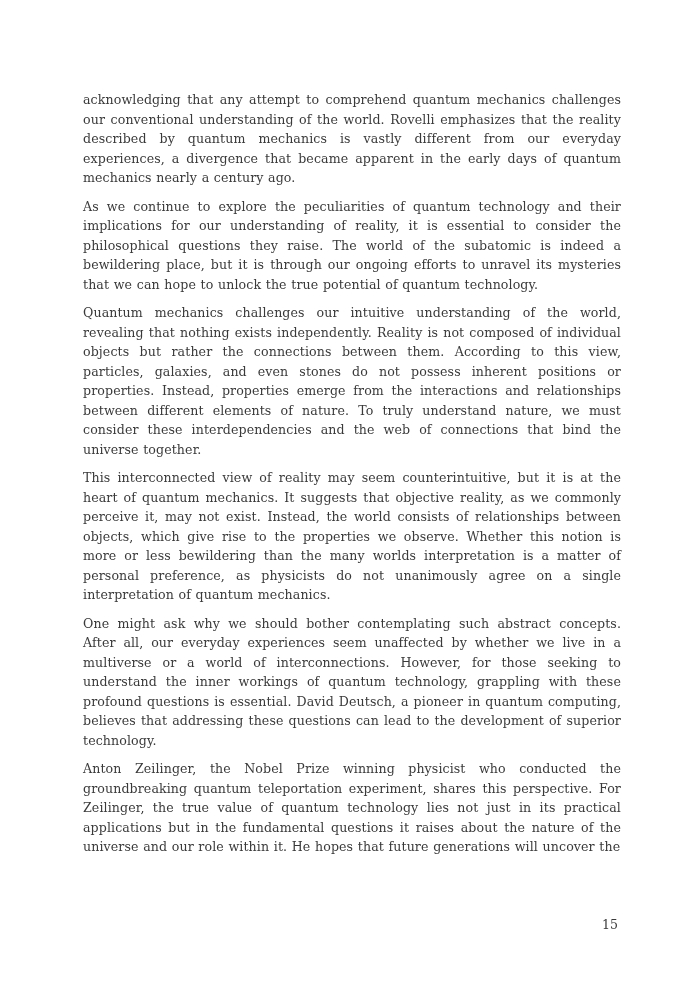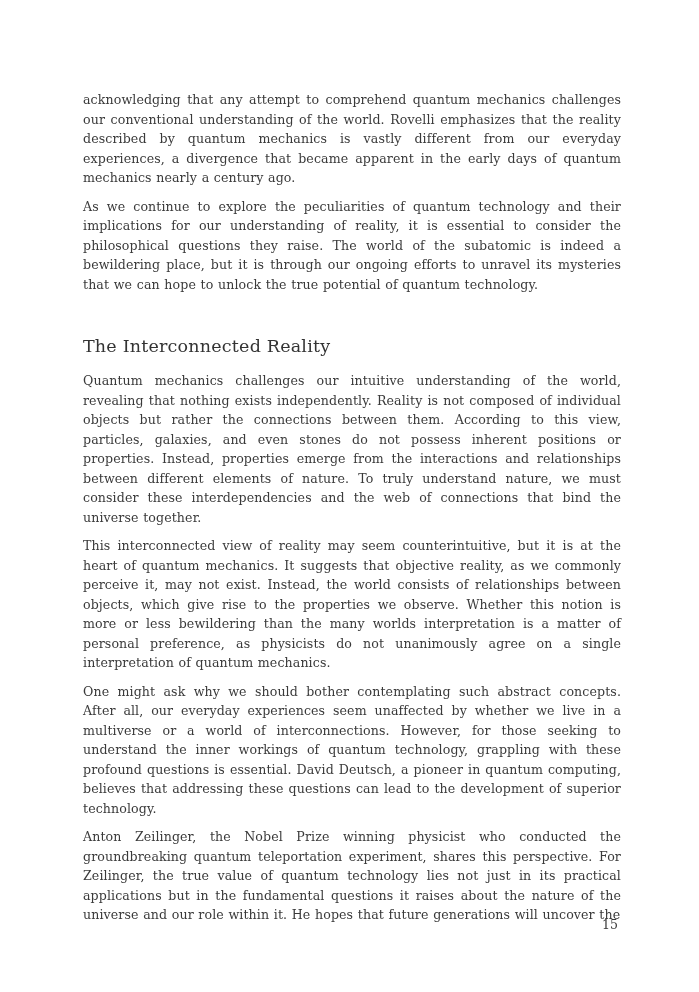--- a/index.html
+++ b/index.html
@@ -51,21 +51,20 @@
 </head>
 <body>
 
 <div class="page">
   <div class="content">
 
     <p class="para">acknowledging that any attempt to comprehend quantum mechanics challenges our conventional understanding of the world. Rovelli emphasizes that the reality described by quantum mechanics is vastly different from our everyday experiences, a divergence that became apparent in the early days of quantum mechanics nearly a century ago.</p>
 
     <p class="para">As we continue to explore the peculiarities of quantum technology and their implications for our understanding of reality, it is essential to consider the philosophical questions they raise. The world of the subatomic is indeed a bewildering place, but it is through our ongoing efforts to unravel its mysteries that we can hope to unlock the true potential of quantum technology.</p>
 
-    <h2 class="section-heading">The Interconnected Reality</h2>
 
     <p class="para">Quantum mechanics challenges our intuitive understanding of the world, revealing that nothing exists independently. Reality is not composed of individual objects but rather the connections between them. According to this view, particles, galaxies, and even stones do not possess inherent positions or properties. Instead, properties emerge from the interactions and relationships between different elements of nature. To truly understand nature, we must consider these interdependencies and the web of connections that bind the universe together.</p>
 
     <p class="para">This interconnected view of reality may seem counterintuitive, but it is at the heart of quantum mechanics. It suggests that objective reality, as we commonly perceive it, may not exist. Instead, the world consists of relationships between objects, which give rise to the properties we observe. Whether this notion is more or less bewildering than the many worlds interpretation is a matter of personal preference, as physicists do not unanimously agree on a single interpretation of quantum mechanics.</p>
 
     <p class="para">One might ask why we should bother contemplating such abstract concepts. After all, our everyday experiences seem unaffected by whether we live in a multiverse or a world of interconnections. However, for those seeking to understand the inner workings of quantum technology, grappling with these profound questions is essential. David Deutsch, a pioneer in quantum computing, believes that addressing these questions can lead to the development of superior technology.</p>
 
     <p class="para">Anton Zeilinger, the Nobel Prize winning physicist who conducted the groundbreaking quantum teleportation experiment, shares this perspective. For Zeilinger, the true value of quantum technology lies not just in its practical applications but in the fundamental questions it raises about the nature of the universe and our role within it. He hopes that future generations will uncover the</p>
 
   </div>

